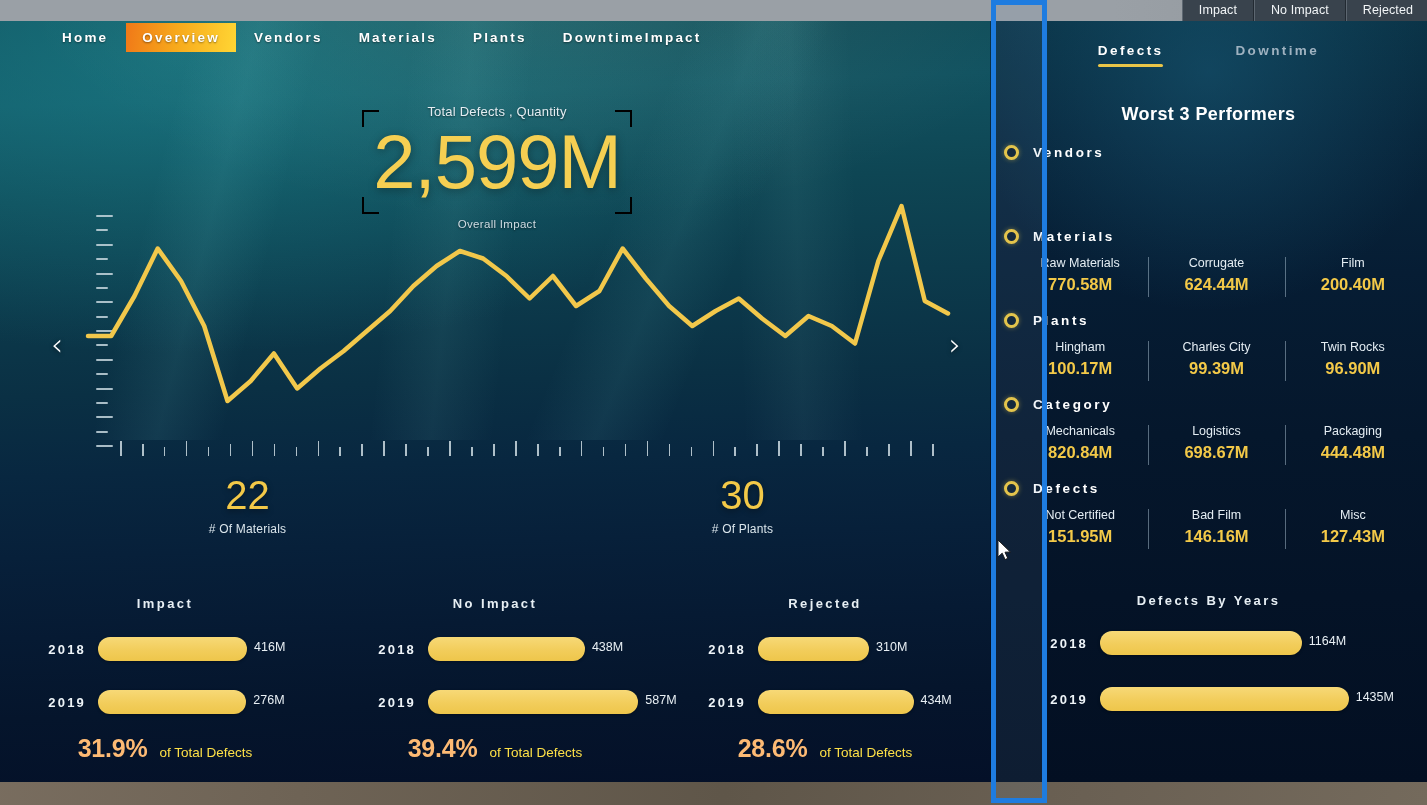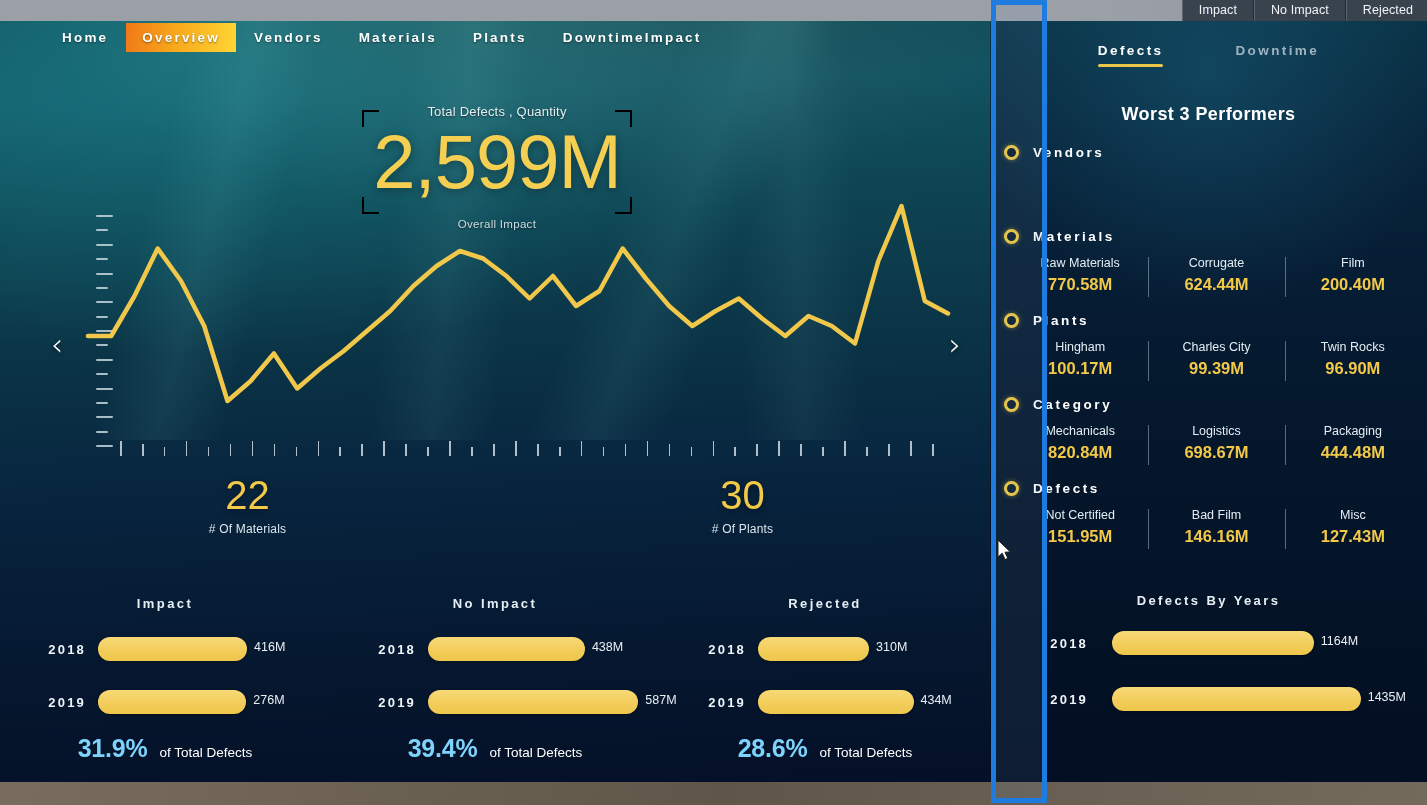--- a/index.html
+++ b/index.html
@@ -166,22 +166,22 @@
   .bg-track { position: relative; flex: 1 1 auto; height: 24px; }
   .bg-bar {
     position: absolute; left: 0; top: 0; height: 24px; border-radius: 12px;
     background: linear-gradient(180deg, #f7d977 0%, #f2cd5b 55%, #eec64b 100%);
     box-shadow: 0 1px 3px rgba(0,0,0,.35);
   }
   .bg-val {
     position: absolute; top: 3px; color: #e8eff4; font-size: 12.5px; white-space: nowrap;
   }
   .bg-pct { position: absolute; top: 148px; left: 0; width: 100%; text-align: center; }
-  .pct-num { color: #7dd3fc; font-size: 25px; font-weight: 700; letter-spacing: -.2px; }
-  .pct-txt { color: #ffffff; font-size: 13.5px; margin-left: 12px; }
+  .pct-num { color: #fdba74; font-size: 25px; font-weight: 700; letter-spacing: -.2px; }
+  .pct-txt { color: #fde047; font-size: 13.5px; margin-left: 12px; }
 
   
   .rp-tabs { position: absolute; top: 33px; left: 0; width: 437px; display: flex; justify-content: center; gap: 72px; }
   .rp-tab {
     position: relative; color: #9fb2c0; font-size: 13.5px; font-weight: 700; letter-spacing: 2.4px;
     padding-bottom: 9px;
   }
   .rp-tab.active { color: #ffffff; }
   .rp-tab.active::after {
     content: ""; position: absolute; left: 0; right: 0; bottom: 0; height: 3px;
@@ -216,21 +216,21 @@
     position: absolute; top: 583px; left: 0; width: 437px; text-align: center;
     color: #e7eff4; font-size: 13px; font-weight: 700; letter-spacing: 2.4px;
   }
   .dby-row { position: absolute; left: 0; width: 437px; height: 26px; display: flex; align-items: center; }
   .dby-row.r1 { top: 620px; }
   .dby-row.r2 { top: 676px; }
   .dby-year {
     width: 110px; text-align: right; padding-right: 12px;
     color: #eef4f8; font-size: 13px; font-weight: 700; letter-spacing: 2.2px;
   }
-  .dby-track { position: relative; flex: 1 1 auto; height: 24px; margin-left: 12px; }
+  .dby-track { position: relative; flex: 1 1 auto; height: 24px; }
 
   
   .hl-box {
     position: absolute; top: 0; left: 991px; width: 56px; height: 803px;
     border: 5px solid #1e7ce0; background: rgba(120,160,200,.10);
     z-index: 40; pointer-events: none;
   }
 
   
   .cursor { position: absolute; left: 998px; top: 540px; width: 16px; height: 24px; z-index: 50; }

